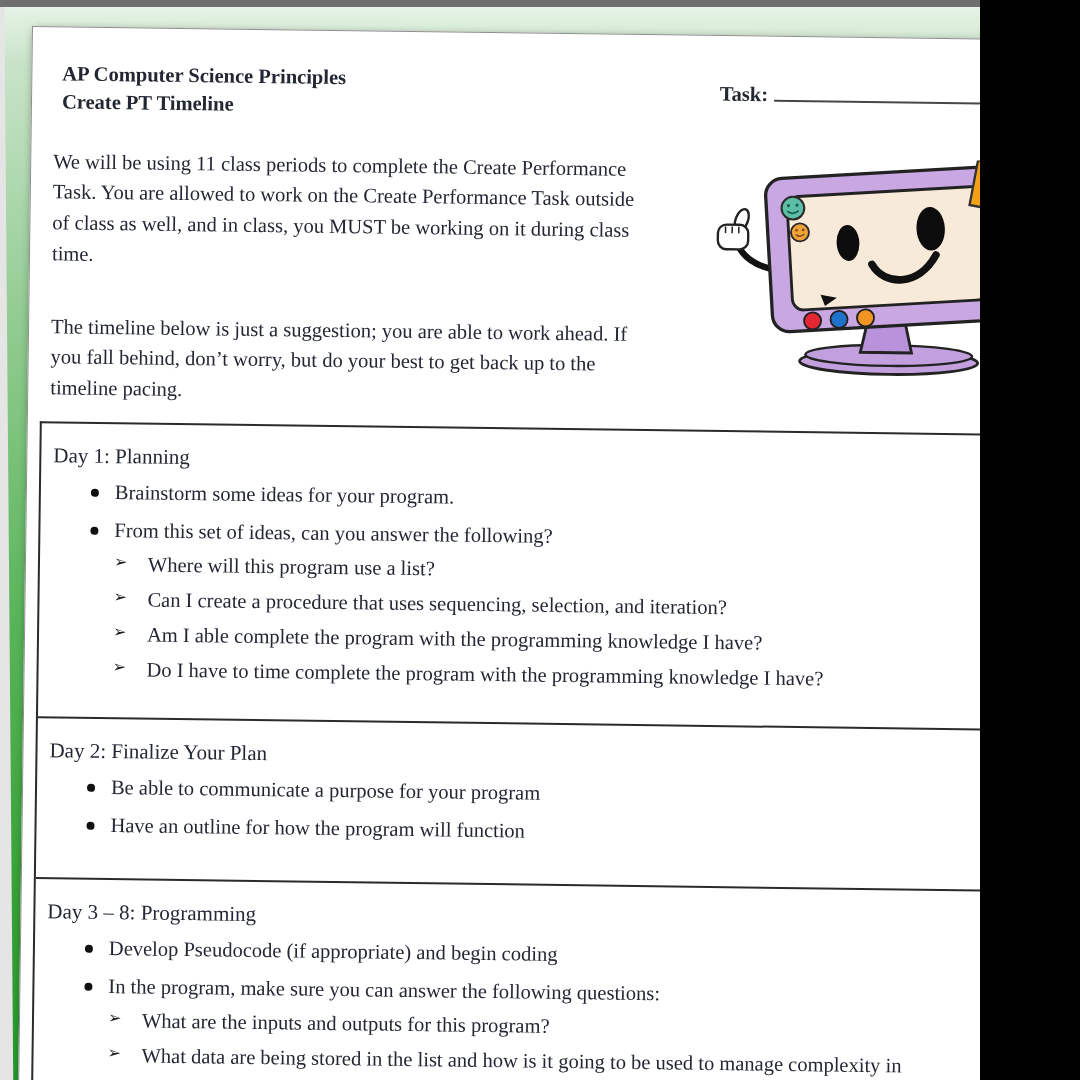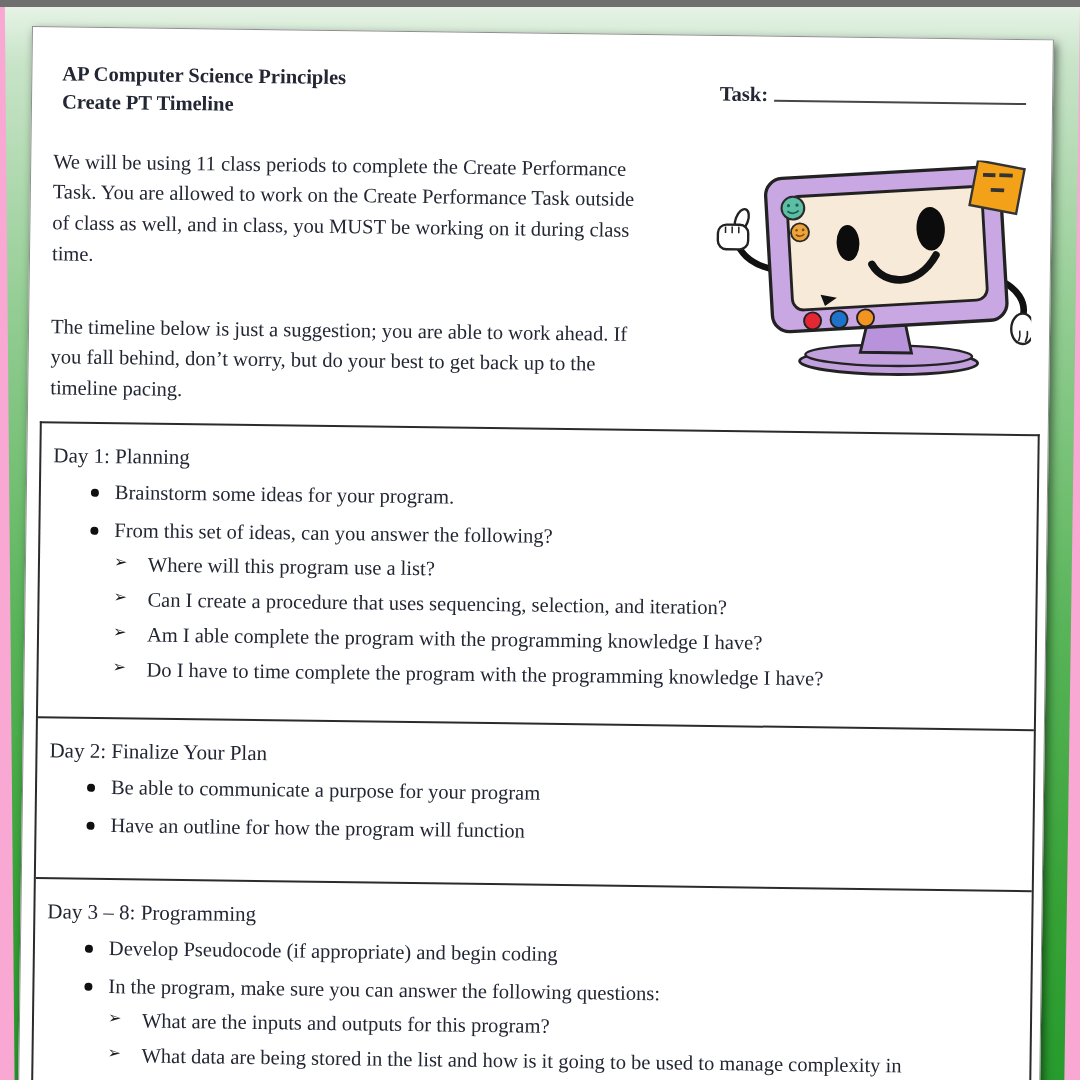--- a/index.html
+++ b/index.html
@@ -1,16 +1,16 @@
 <!DOCTYPE html>
 <html><head>
 <meta charset="utf-8">
 <style>
   html,body{margin:0;padding:0;background:#000;}
-  .stage{position:relative;width:1080px;height:1080px;overflow:hidden;background:#f9a8d4;
+  .stage{position:relative;width:980px;height:1080px;overflow:hidden;background:#e5e5e5;
          font-family:"Liberation Serif","DejaVu Serif",serif;}
   
   .green-mat{position:absolute;left:0;right:0;top:7px;bottom:0;
     background:linear-gradient(180deg,#e6f3e6 0%,#c9e4c9 5%,#94cd94 28%,#58b458 58%,#36a236 84%,#279b2d 100%);
     clip-path:polygon(0.45% 0%,100% 0%,98.55% 100%,1.35% 100%);}
   .top-bar{position:absolute;left:0;top:0;width:100%;height:7px;background:#6f6f6f;z-index:4;}
   
   .page{position:absolute;left:32px;top:26px;width:1022px;height:1240px;background:#fff;
         border:1px solid #8f8f8f;box-shadow:3px 4px 10px rgba(0,0,0,.55);
         transform:rotate(0.75deg);transform-origin:0 0;z-index:2;

